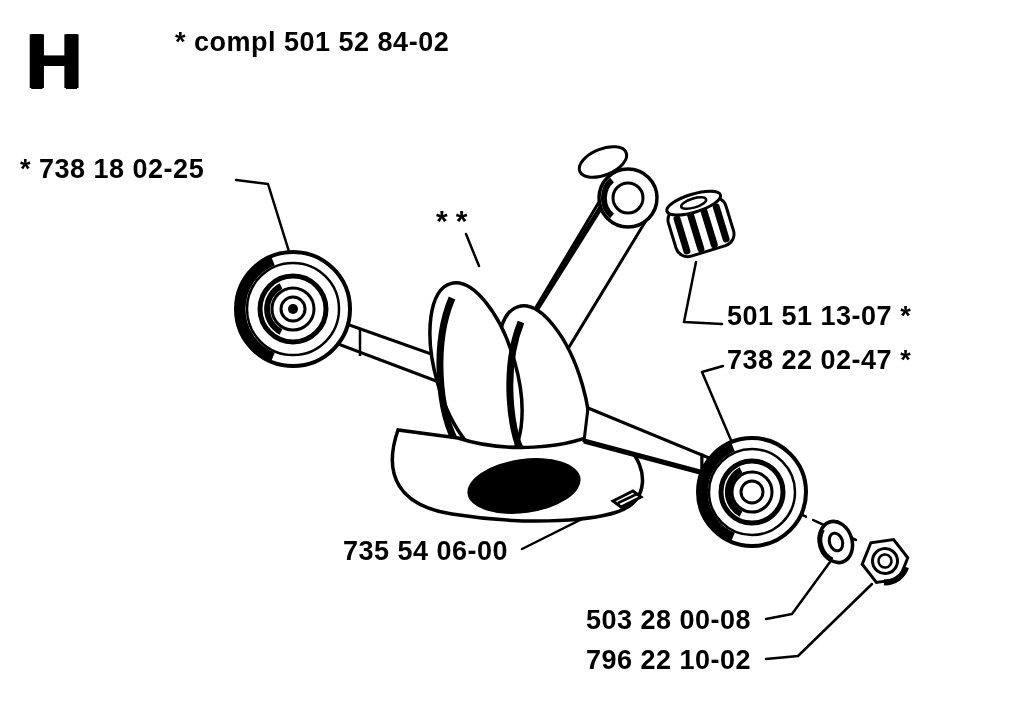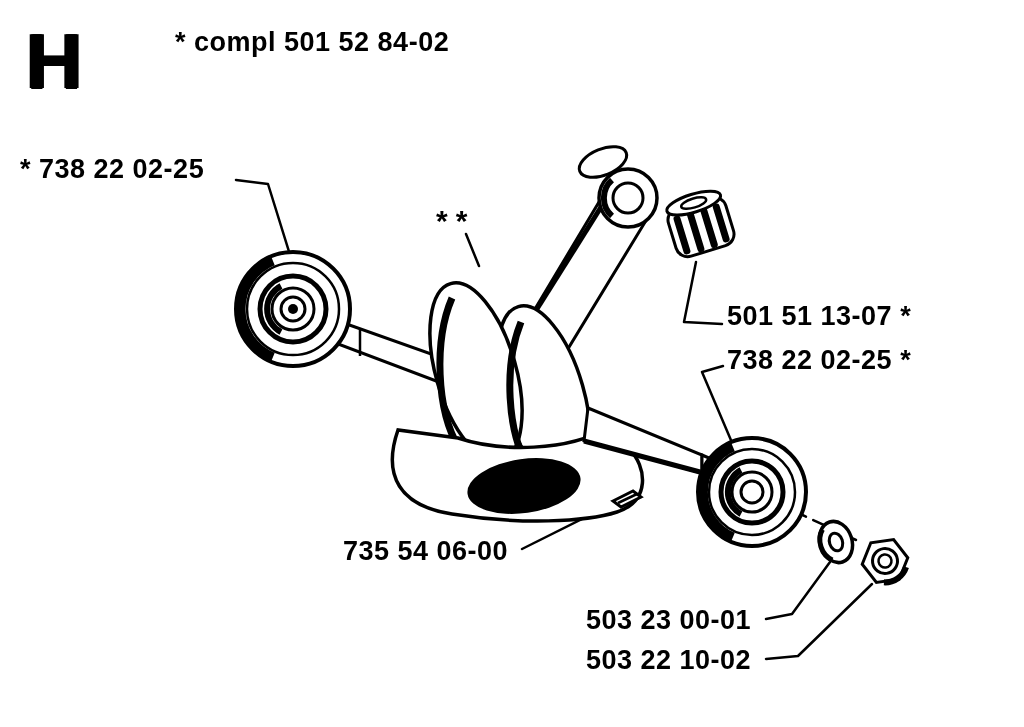--- a/index.html
+++ b/index.html
@@ -136,27 +136,27 @@
       <circle r="12.5" fill="none" stroke="#000" stroke-width="3"></circle>
       <circle r="6.5" fill="none" stroke="#000" stroke-width="2.5"></circle>
       <path d="M 20,9 A 22,22 0 0 1 -4,21" fill="none" stroke="#000" stroke-width="6"></path>
     </g>
   </svg>
 
   <div class="section-letter">H</div>
 
   <div class="callout" style="left:175px; top:28px;text-align:center;">* compl 501 52 84-02</div>
 
-  <div class="callout" style="left:20px; top:155px;">* 738 22 02-25</div>
+  <div class="callout" style="left:20px; top:155px;">* 738 18 02-25</div>
 
   <div class="callout stars" style="left:436px; top:204px;">**</div>
 
   <div class="callout" style="left:727px; top:302px;">501 51 13-07 *</div>
 
-  <div class="callout" style="left:727px; top:346px;">738 22 02-25 *</div>
+  <div class="callout" style="left:727px; top:346px;">738 22 02-47 *</div>
 
   <div class="callout" style="left:343px; top:537px;">735 54 06-00</div>
 
-  <div class="callout" style="left:586px; top:606px;">503 23 00-01</div>
+  <div class="callout" style="left:586px; top:606px;">503 28 00-08</div>
 
-  <div class="callout" style="left:586px; top:646px;">503 22 10-02</div>
+  <div class="callout" style="left:586px; top:646px;">796 22 10-02</div>
 
 </div>
 
 </body></html>

